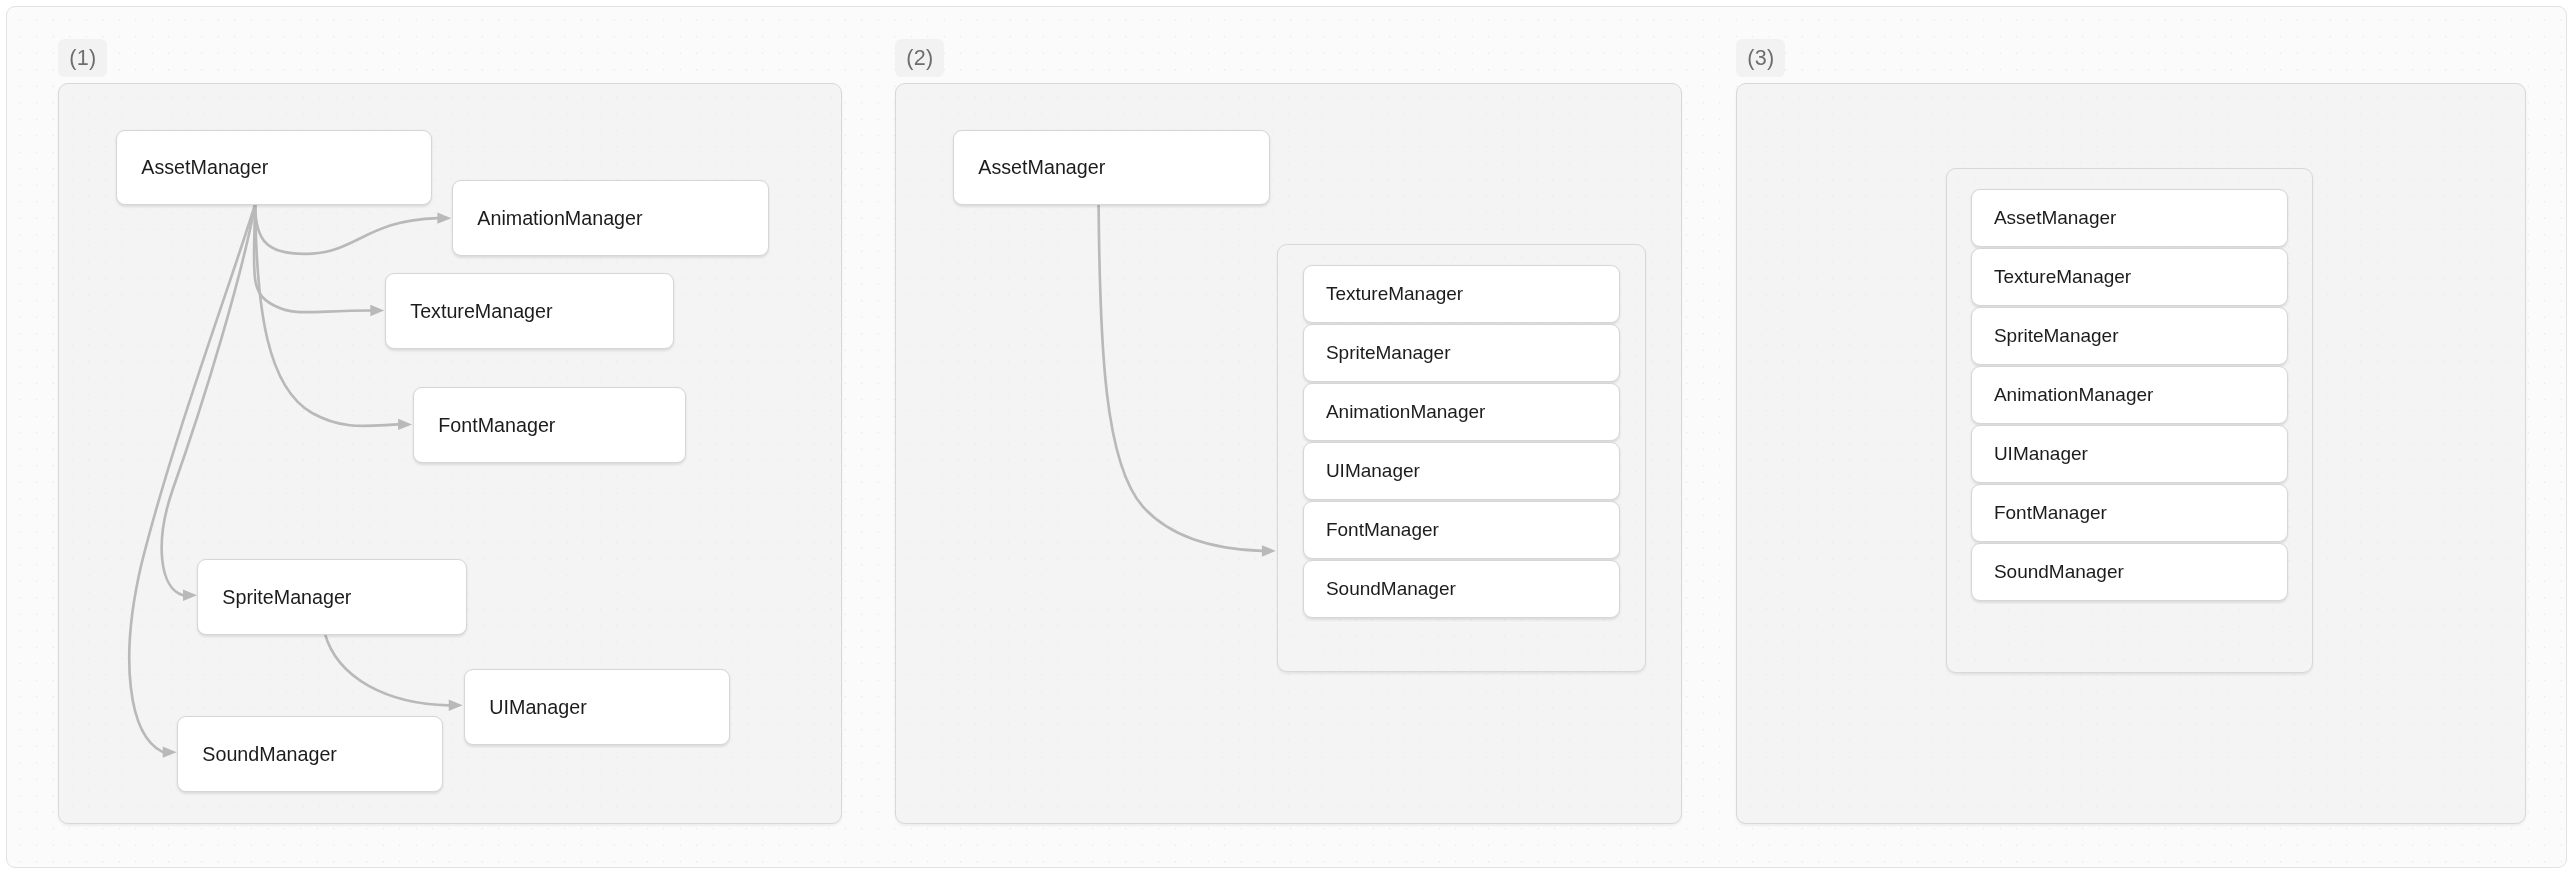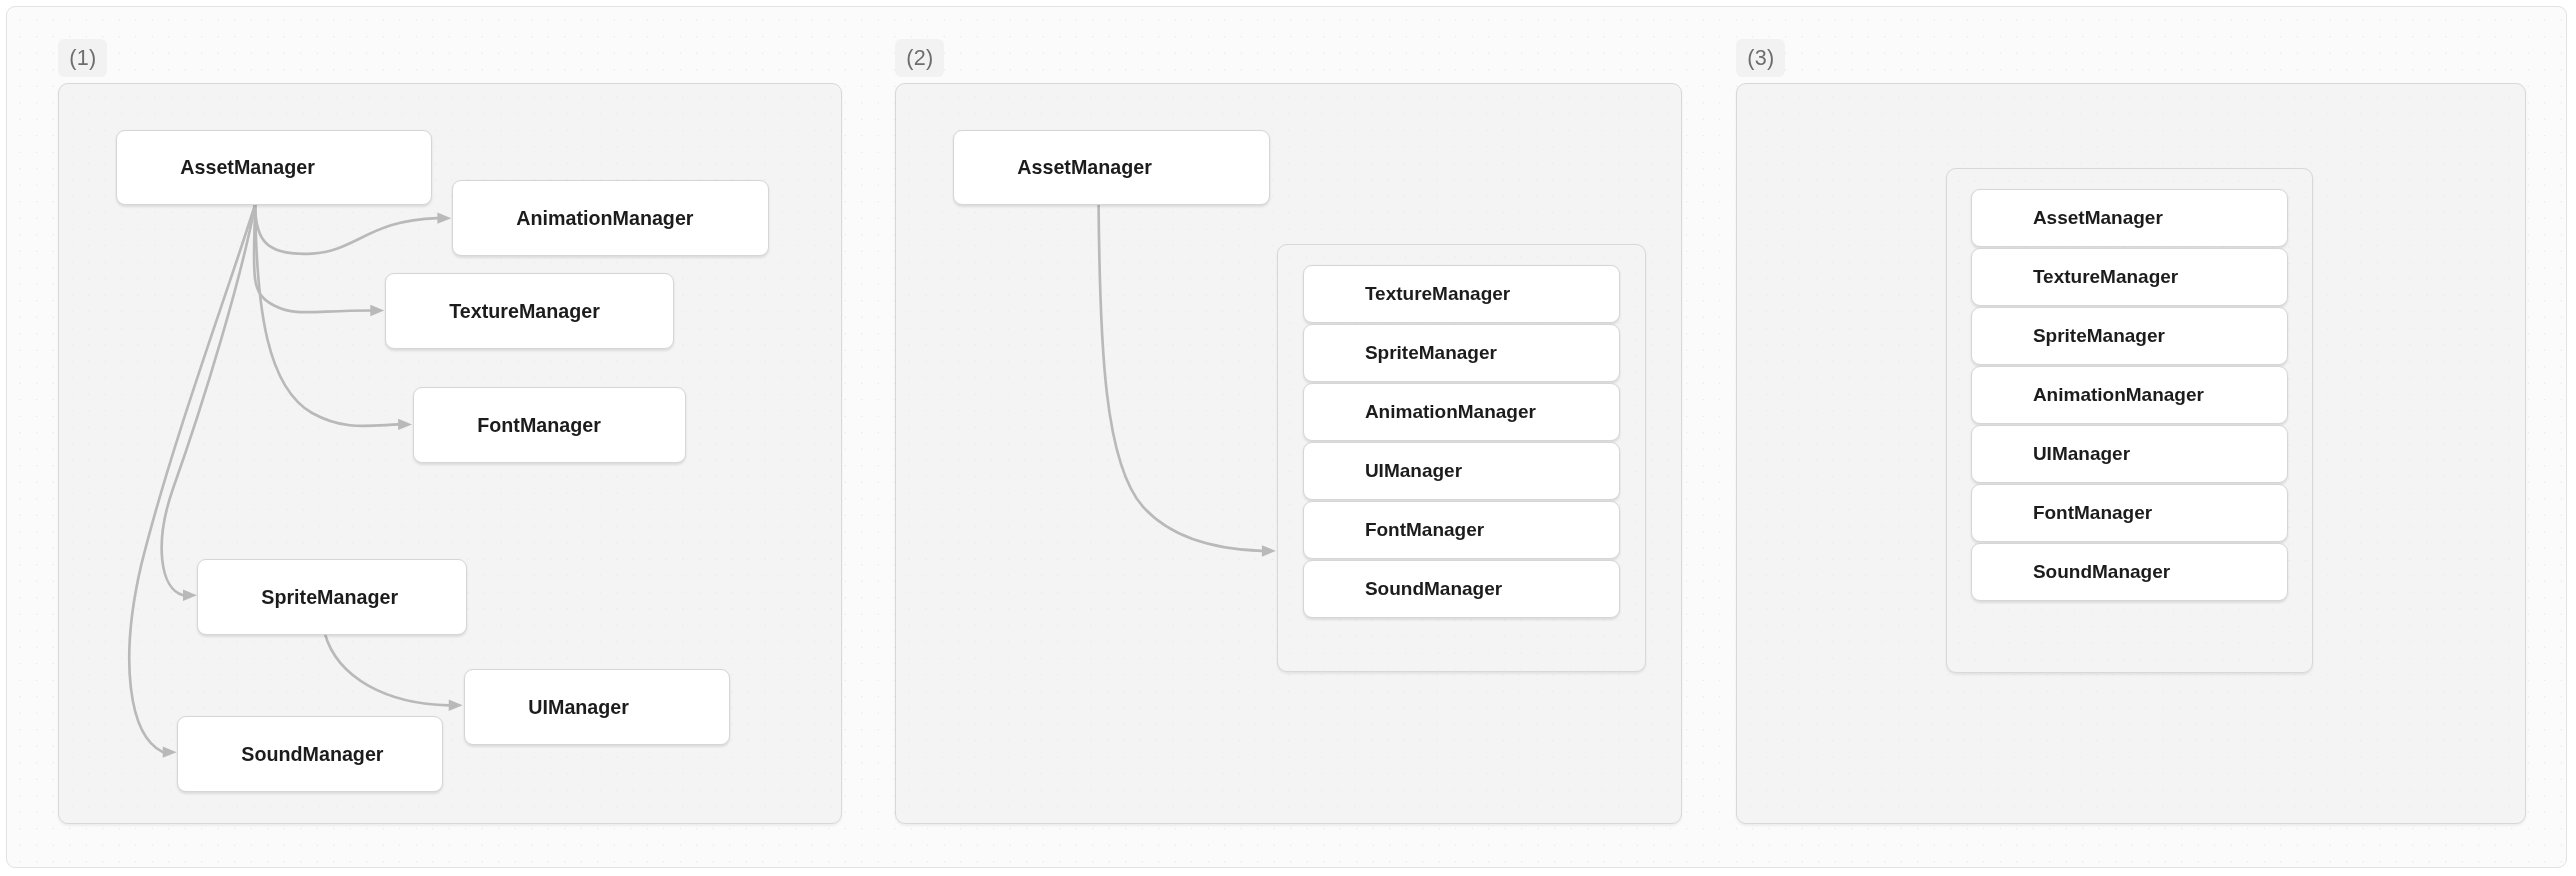--- a/index.html
+++ b/index.html
@@ -72,22 +72,21 @@
     border:0.9px solid #d6d6d6;
     border-radius:9px;
     box-shadow:0 1.9px 2.5px rgba(0,0,0,0.10);
     display:flex;align-items:center;
   }
   .node > .node-label{
     font-size:19.7px;
     color:#1c1c1c;
     padding-left:24px;
     white-space:nowrap;
-    font-weight:700;
-    margin-left:39px;
+    font-weight:400;
   }
   .node.compact > .node-label{ padding-left:21.6px; font-size:19px; }
 
   
   svg.edges{
     position:absolute;left:0;top:0;
     width:100%;height:100%;
     overflow:visible;pointer-events:none;
   }
   svg.edges path{

